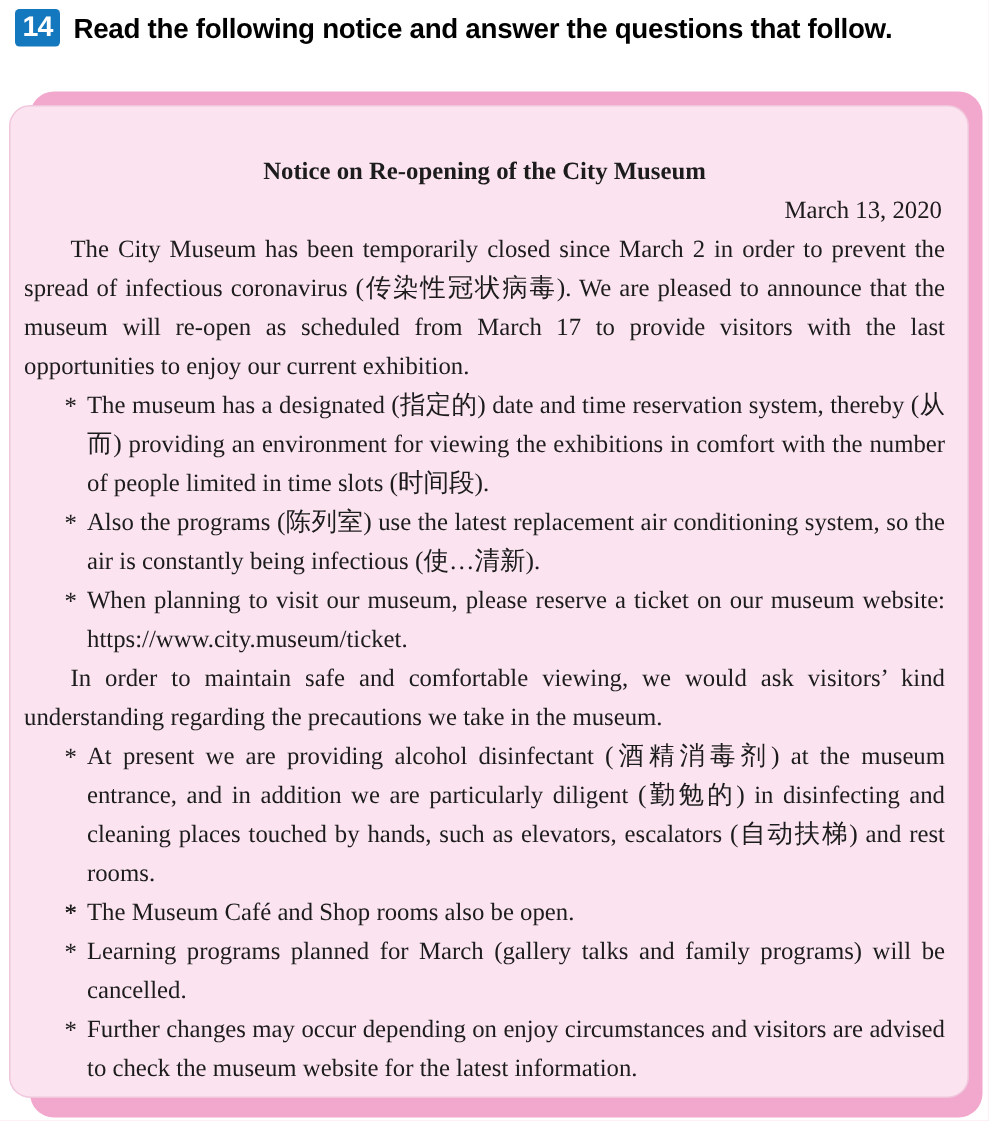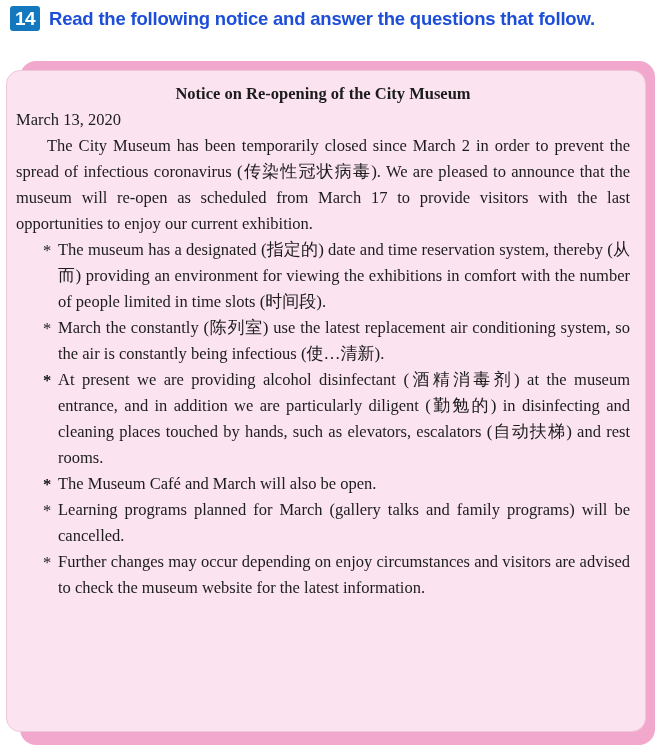--- a/index.html
+++ b/index.html
@@ -30,21 +30,21 @@
     justify-content: center;
     width: 30px; height: 25px;
     background: #1478BF;
     color: #ffffff;
     font-weight: bold;
     font-size: 19px;
     border-radius: 3px;
     letter-spacing: -0.5px;
   }
   .qtext {
-    color: #1d4ed8;
+    color: #000000;
     font-size: 18.5px;
     font-weight: 600;
     letter-spacing: -0.2px;
   }
 
   
   .card-shadow {
     position: absolute;
     left: 20px; top: 61px;
     width: 635px; height: 684px;
@@ -62,23 +62,24 @@
     padding: 10px 15px 0 9px;
     color: #1c1c1c;
     font-size: 16.5px;
     line-height: 26px;
   }
 
   .title {
     text-align: center;
     font-weight: bold;
     font-size: 16.5px;
+    margin-top: 20px;
   }
   .date {
-    text-align: left;
+    text-align: right;
     padding-right: 2px;
   }
   .para {
     margin: 0;
     text-indent: 31px;
     text-align: justify;
   }
   .bullet {
     position: relative;
     padding-left: 42px;
@@ -112,40 +113,42 @@
 
     <p class="para"><span>The City Museum has been temporarily closed since March 2 in order to prevent the spread of </span><span class="seg-i">infectious coronavirus</span><span> </span><span class="seg-cn">(传染性冠状病毒)</span><span>. We are pleased to announce that the museum will re-open as scheduled from March 17 to provide visitors with the last opportunities to enjoy our current exhibition.</span></p>
 
     <div class="bullet">
       <span class="star">*</span>
       <span class="btext"><span>The museum has a </span><span class="seg-i">designated</span><span> </span><span class="seg-cn">(指定的)</span><span> date and time reservation system, </span><span class="seg-i">thereby</span><span> </span><span class="seg-cn">(从而)</span><span> providing an environment for viewing the exhibitions in comfort with the number of people limited in </span><span class="seg-i">time slots</span><span> </span><span class="seg-cn">(时间段)</span><span>.</span></span>
     </div>
 
     <div class="bullet">
       <span class="star">*</span>
-      <span class="btext"><span>March the </span><span class="seg-i">constantly</span><span> </span><span class="seg-cn">(陈列室)</span><span> use the latest replacement air conditioning system, so the air is constantly being </span><span class="seg-i">infectious</span><span> </span><span class="seg-cn">(使…清新)</span><span>.</span></span>
+      <span class="btext"><span>Also the </span><span class="seg-i">programs</span><span> </span><span class="seg-cn">(陈列室)</span><span> use the latest replacement air conditioning system, so the air is constantly being </span><span class="seg-i">infectious</span><span> </span><span class="seg-cn">(使…清新)</span><span>.</span></span>
     </div>
 
     <div class="bullet">
       <span class="star">*</span>
+      <span class="btext"><span>When planning to visit our museum, please reserve a ticket on our museum website: https://www.city.museum/ticket.</span></span>
     </div>
 
+    <p class="para"><span>In order to maintain safe and comfortable viewing, we would ask visitors’ kind understanding regarding the precautions we take in the museum.</span></p>
 
     <div class="bullet">
       <span class="star">*</span>
       <span class="btext"><span>At present we are providing alcohol </span><span class="seg-i">disinfectant</span><span> </span><span class="seg-cn">(酒精消毒剂)</span><span> at the museum entrance, and in addition we are particularly </span><span class="seg-i">diligent</span><span> </span><span class="seg-cn">(勤勉的)</span><span> in disinfecting and cleaning places touched by hands, such as elevators, </span><span class="seg-i">escalators</span><span> </span><span class="seg-cn">(自动扶梯)</span><span> and rest rooms.</span></span>
     </div>
 
     <div class="bullet">
       <span class="star">*</span>
     </div>
 
     <div class="bullet">
       <span class="star">*</span>
-      <span class="btext"><span>The Museum Café and March will also be open.</span></span>
+      <span class="btext"><span>The Museum Café and Shop rooms also be open.</span></span>
     </div>
 
     <div class="bullet">
       <span class="star">*</span>
       <span class="btext"><span>Learning programs planned for March (gallery talks and family programs) will be cancelled.</span></span>
     </div>
 
     <div class="bullet">
       <span class="star">*</span>
       <span class="btext"><span>Further changes may occur depending on enjoy circumstances and visitors are advised to check the museum website for the latest information.</span></span>

